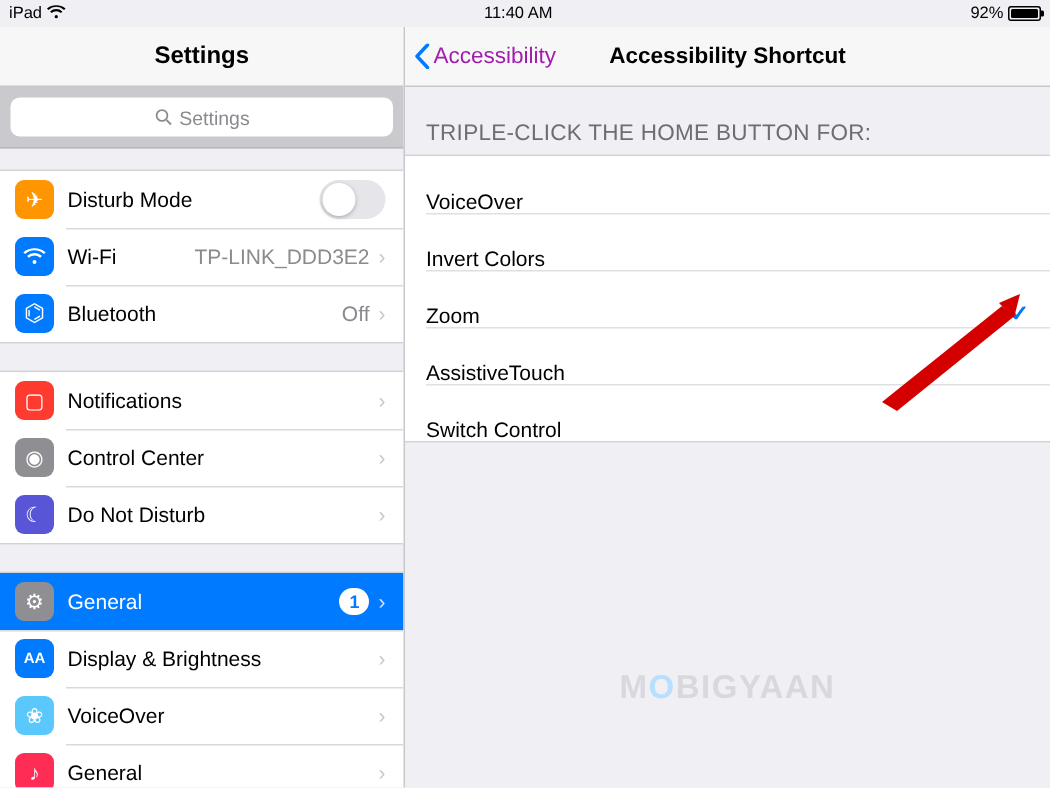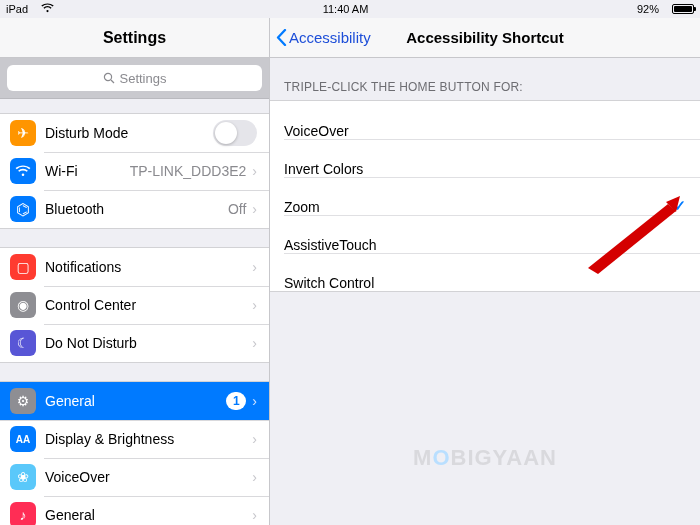--- a/index.html
+++ b/index.html
@@ -1,18 +1,18 @@
 <!DOCTYPE html>
 <html><head>
 <meta charset="utf-8">
 <style>
 *{margin:0;padding:0;box-sizing:border-box;font-family:-apple-system,'Helvetica Neue',Arial,sans-serif;-webkit-font-smoothing:antialiased}
 body{width:700px;height:525px;overflow:hidden;background:#efeff4;position:relative}
 .status{height:18px;background:#efeff4;display:flex;align-items:center;justify-content:space-between;padding:0 6px;font-size:11px}
-.status .left,.status .right{display:flex;align-items:center;gap:13px}
+.status .left,.status .right{display:flex;align-items:center;gap:3px}
 .status .wifi{display:inline-block}
 .status .battery{width:22px;height:10px;border:1px solid #000;border-radius:2px;position:relative;display:inline-block}
 .status .battery::after{content:"";position:absolute;right:-3px;top:2px;width:2px;height:4px;background:#000;border-radius:0 1px 1px 0}
 .status .battery .fill{position:absolute;left:1px;top:1px;bottom:1px;width:18px;background:#000;border-radius:1px}
 .container{display:flex;height:507px}
 .sidebar{width:270px;border-right:1px solid #c7c7cb;background:#efeff4;overflow:hidden}
 .sidebar-header{height:40px;display:flex;align-items:center;justify-content:center;border-bottom:1px solid #c7c7cb;background:#f7f7f8}
 .sidebar-header h1{font-size:16px;font-weight:600}
 .searchwrap{padding:7px;background:#c9c9ce;border-bottom:1px solid #b9b9be}
 .search{height:26px;background:#fff;border-radius:6px;display:flex;align-items:center;justify-content:center;color:#8a8a8f;font-size:13px;gap:5px}
@@ -26,23 +26,23 @@
 .ico{width:26px;height:26px;border-radius:6px;margin-right:9px;display:flex;align-items:center;justify-content:center;flex-shrink:0;color:#fff;font-size:14px}
 .lbl{font-size:14px;color:#000;flex:1}
 .val{font-size:14px;color:#8a8a8f;margin-left:auto}
 .chev{color:#c7c7cc;margin-left:6px;font-size:14px}
 .row.sel .chev{color:#cfe3ff}
 .toggle{width:44px;height:26px;background:#e5e5ea;border-radius:13px;margin-left:auto;position:relative}
 .toggle::after{content:"";position:absolute;left:2px;top:2px;width:22px;height:22px;background:#fff;border-radius:50%;box-shadow:0 1px 3px rgba(0,0,0,.25)}
 .badge{background:#fff;color:#007aff;border-radius:10px;min-width:20px;height:18px;display:flex;align-items:center;justify-content:center;font-size:12px;font-weight:600;margin-left:auto;padding:0 6px}
 .main{flex:1;background:#efeff4;position:relative}
 .main-header{height:40px;display:flex;align-items:center;border-bottom:1px solid #c7c7cb;background:#f7f7f8;position:relative}
-.back{color:#1d4ed8;font-size:15px;display:flex;align-items:center;padding-left:6px;cursor:pointer;gap:2px}
+.back{color:#a21caf;font-size:15px;display:flex;align-items:center;padding-left:6px;cursor:pointer;gap:2px}
 .main-title{position:absolute;left:0;right:0;text-align:center;font-size:15px;font-weight:600;pointer-events:none}
-.sect-label{padding:22px 14px 6px;font-size:12px;color:#6d6d72;letter-spacing:.2px}
+.sect-label{padding:22px 14px 6px;font-size:15px;color:#6d6d72;letter-spacing:.2px}
 .list{background:#fff;border-top:1px solid #d2d2d5;border-bottom:1px solid #d2d2d5}
 .opt{height:38px;display:flex;align-items:flex-end;padding:0 14px;position:relative;cursor:pointer;font-size:14px}
 .opt+.opt::before{content:"";position:absolute;top:0;left:14px;right:0;height:1px;background:#e0e0e3}
 .check{margin-left:auto;color:#007aff;font-size:15px;font-weight:700}
 .arrow{position:absolute;right:18px;top:178px;pointer-events:none}
 .watermark{position:absolute;bottom:54px;left:50%;transform:translateX(-50%);font-size:22px;font-weight:800;color:#d9d9dd;letter-spacing:1px;pointer-events:none}
 .watermark .o{color:#b9dfff}
 </style>
 </head>
 <body>

